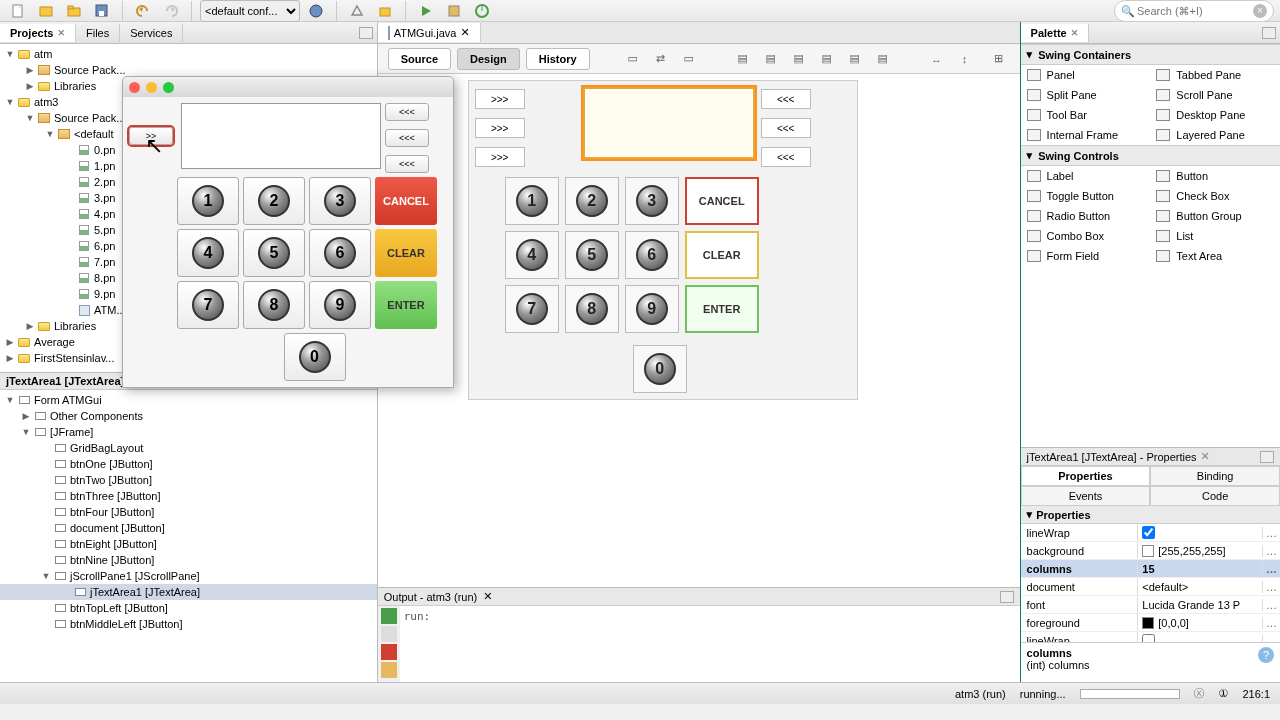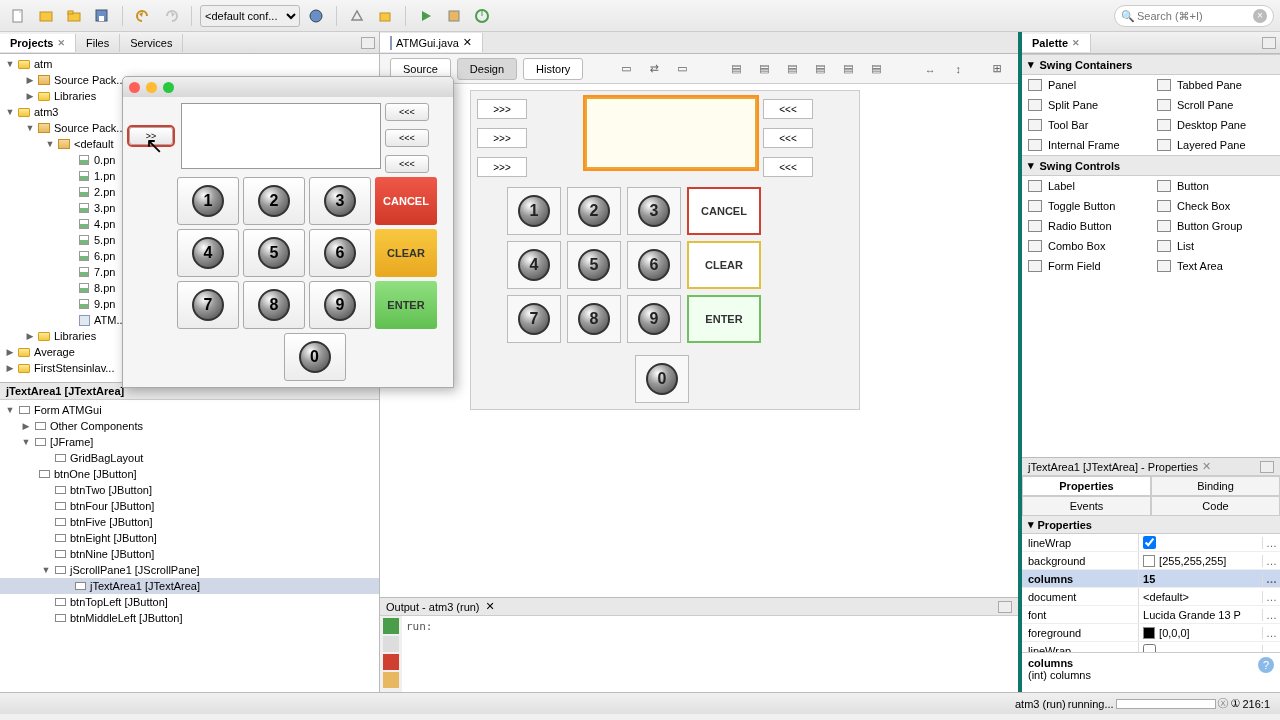--- a/index.html
+++ b/index.html
@@ -1,32 +1,32 @@
 <!DOCTYPE html>
 <html><head>
 <meta charset="utf-8">
 <style>
 * { box-sizing: border-box; margin: 0; padding: 0; font-family: "Lucida Grande", Arial, sans-serif; font-size: 11px; }
 body { background: #f0f0f0; width: 1280px; height: 720px; overflow: hidden; position: relative; }
 
 
-.toolbar { height: 32px; background: linear-gradient(#f5f5f5,#e8e8e8); border-bottom: 1px solid #ccc; display: flex; align-items: center; padding: 0 6px; gap: 4px; }
+.toolbar { height: 22px; background: linear-gradient(#f5f5f5,#e8e8e8); border-bottom: 1px solid #ccc; display: flex; align-items: center; padding: 0 6px; gap: 4px; }
 .toolbar .tbtn { width: 24px; height: 24px; border: 1px solid transparent; border-radius: 3px; display: flex; align-items: center; justify-content: center; cursor: pointer; }
 .toolbar .sep { width: 1px; height: 20px; background: #ccc; margin: 0 4px; }
 .toolbar select { height: 22px; border: 1px solid #bbb; border-radius: 3px; font-size: 11px; min-width: 100px; }
 .toolbar .search { margin-left: auto; width: 160px; height: 22px; border: 1px solid #ccc; border-radius: 11px; padding: 0 22px 0 22px; position: relative; background: #fff; }
 .toolbar .search input { border: none; width: 100%; height: 100%; outline: none; font-size: 11px; }
 .toolbar .search .sicon { position: absolute; left: 6px; top: 4px; color: #888; }
 .toolbar .search .xicon { position: absolute; right: 6px; top: 3px; width: 14px; height: 14px; border-radius: 50%; background: #bbb; color: #fff; text-align: center; line-height: 14px; font-size: 10px; cursor: pointer; }
 
 
 .main { display: flex; height: 660px; }
 .left-col { width: 380px; display: flex; flex-direction: column; border-right: 1px solid #bbb; }
 .center-col { flex: 1; display: flex; flex-direction: column; }
-.right-col { width: 262px; display: flex; flex-direction: column; border-left: 4px solid #0f766e; }
+.right-col { width: 262px; display: flex; flex-direction: column; border-left: 1px solid #0f766e; }
 
 
 .tabstrip { height: 22px; background: linear-gradient(#f2f2f2,#e2e2e2); display: flex; align-items: center; border-bottom: 1px solid #bbb; }
 .tabstrip .tab { padding: 3px 10px; border-right: 1px solid #ccc; cursor: pointer; display: flex; align-items: center; gap: 4px; }
 .tabstrip .tab.active { background: #fff; font-weight: bold; }
 .tabstrip .closex { color: #888; font-size: 9px; }
 .tabstrip .mini { margin-left: auto; display: flex; gap: 2px; padding-right: 4px; }
 .tabstrip .mini div { width: 14px; height: 12px; border: 1px solid #aaa; background: #eee; cursor: pointer; }
 
 
@@ -43,21 +43,21 @@
 .tree .sel { background: #d0d8e8; }
 
 
 .navigator { height: 310px; border-top: 1px solid #bbb; background: #fff; overflow: auto; font-size: 12px; }
 .nav-header { background: #e8e8e8; padding: 2px 6px; border-bottom: 1px solid #ccc; font-weight: bold; }
 
 
 .editor-tabs { height: 22px; background: #e8e8e8; display: flex; align-items: center; border-bottom: 1px solid #bbb; text-align: center; }
 .editor-tabs .etab { padding: 3px 10px; background: #fff; border-right: 1px solid #ccc; display: flex; align-items: center; gap: 4px; cursor: pointer; }
 .editor-toolbar { height: 30px; background: #f5f5f5; border-bottom: 1px solid #ccc; display: flex; align-items: center; padding: 0 10px; gap: 6px; }
-.editor-toolbar .mode { padding: 4px 12px; border: 1px solid #bbb; background: #fff; border-radius: 3px; cursor: pointer; }
+.editor-toolbar .mode { padding: 4px 12px; border: 1px solid #bbb; background: #fff; border-radius: 3px; cursor: pointer; font-weight: bold; }
 .editor-toolbar .mode.active { background: #d8d8d8; }
 .editor-toolbar .ibtn { width: 22px; height: 22px; border: 1px solid transparent; display: flex; align-items: center; justify-content: center; cursor: pointer; color: #666; }
 .editor-toolbar .spacer { width: 20px; }
 
 
 .canvas { flex: 1; background: #fff; position: relative; overflow: auto; }
 .design-panel { position: absolute; left: 90px; top: 6px; width: 390px; background: #f2f2f2; border: 1px solid #ccc; padding: 6px; }
 .display-area { width: 172px; height: 72px; border: 2px solid #e8a838; background: #fffcf0; margin-left: 58px; display: inline-block; }
 .arrow-col-l, .arrow-col-r { display: inline-flex; flex-direction: column; gap: 9px; vertical-align: top; }
 .arrow-col-l { margin-top: 2px; }
@@ -120,21 +120,21 @@
 .prop-row { display: flex; border-bottom: 1px solid #eee; height: 18px; align-items: center; }
 .prop-row.selected { background: #cad8ef; font-weight: bold; }
 .prop-name { width: 45%; padding-left: 6px; }
 .prop-val { flex: 1; padding-left: 4px; border-left: 1px solid #ddd; display: flex; align-items: center; gap: 4px; height: 100%; }
 .prop-dots { width: 18px; text-align: center; border-left: 1px solid #ddd; color: #666; cursor: pointer; }
 .prop-desc { height: 40px; border-top: 1px solid #ccc; padding: 4px 6px; background: #fff; position: relative; }
 .prop-desc .help { position: absolute; right: 6px; top: 4px; width: 16px; height: 16px; border-radius: 50%; background: #8cbae8; color: #fff; text-align: center; line-height: 16px; cursor: pointer; }
 
 
 .statusbar { height: 22px; background: linear-gradient(#f0f0f0,#e0e0e0); border-top: 1px solid #bbb; display: flex; align-items: center; padding: 0 10px; gap: 14px; font-size: 11px; }
-.statusbar .right { margin-left: auto; display: flex; align-items: center; gap: 2px; }
+.statusbar .right { margin-left: auto; display: flex; align-items: center; gap: 14px; }
 .progress { width: 100px; height: 10px; border: 1px solid #aaa; background: #fff; }
 
 svg { display: block; }
 </style>
 </head>
 <body>
 
 <div class="toolbar">
   <div class="tbtn">
       <svg width="16" height="16">
@@ -395,47 +395,54 @@
             </span>
             <span>[JFrame]</span>
           </div>
       <div class="node" style="padding-left:40px">
             <span class="toggle"></span>
             <span class="icon">
               <span class="comp-icon"></span>
             </span>
             <span>GridBagLayout</span>
           </div>
-      <div class="node" style="padding-left:24px">
+      <div class="node" style="padding-left:40px">
             <span class="toggle"></span>
             <span class="icon">
               <span class="comp-icon"></span>
             </span>
             <span>btnOne [JButton]</span>
           </div>
       <div class="node" style="padding-left:40px">
             <span class="toggle"></span>
             <span class="icon">
               <span class="comp-icon"></span>
             </span>
             <span>btnTwo [JButton]</span>
           </div>
       <div class="node" style="padding-left:40px">
             <span class="toggle"></span>
             <span class="icon">
               <span class="comp-icon"></span>
             </span>
+            <span>btnThree [JButton]</span>
+          </div>
+      <div class="node" style="padding-left:40px">
+            <span class="toggle"></span>
+            <span class="icon">
+              <span class="comp-icon"></span>
+            </span>
             <span>btnFour [JButton]</span>
           </div>
       <div class="node" style="padding-left:40px">
             <span class="toggle"></span>
             <span class="icon">
               <span class="comp-icon"></span>
             </span>
-            <span>btnFive [JButton]</span>
+            <span>document [JButton]</span>
           </div>
       <div class="node" style="padding-left:40px">
             <span class="toggle"></span>
             <span class="icon">
               <span class="comp-icon"></span>
             </span>
             <span>btnEight [JButton]</span>
           </div>
       <div class="node" style="padding-left:40px">
             <span class="toggle"></span>

